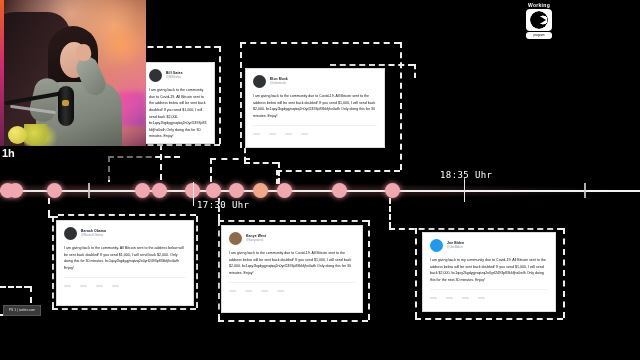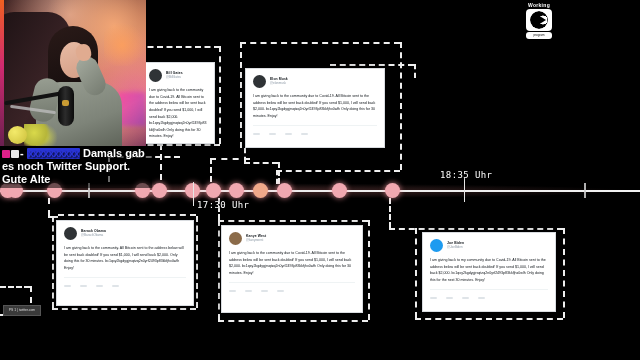--- a/index.html
+++ b/index.html
@@ -312,25 +312,21 @@
     <div class="cam-micarm"></div>
     <div class="cam-micarm2"></div>
     <div class="cam-mic"></div>
     <div class="cam-mic-g"></div>
     <div class="cam-flower"></div>
     <div class="cam-lemon"></div>
     <div class="cam-edge"></div>
   </div>
 
   <div id="chat">
-    <div class="chat-line">
-      <span class="chat-badge"></span><span class="chat-badge mod"></span><span style="color:#fff">-</span>
-      <span class="chat-user">xxxxxxxxxx</span>
-      <span>Damals gab es noch Twitter Support. Gute Alte</span>
-    </div>
+    <div class="chat-time">1h</div>
   </div>
 
   <div id="logo">
     <div class="logo-txt">Working</div>
     <div class="logo-box">
       <div class="logo-glyph"></div>
       <div class="logo-tri"></div>
     </div>
     <div class="logo-sub">program</div>
   </div>

